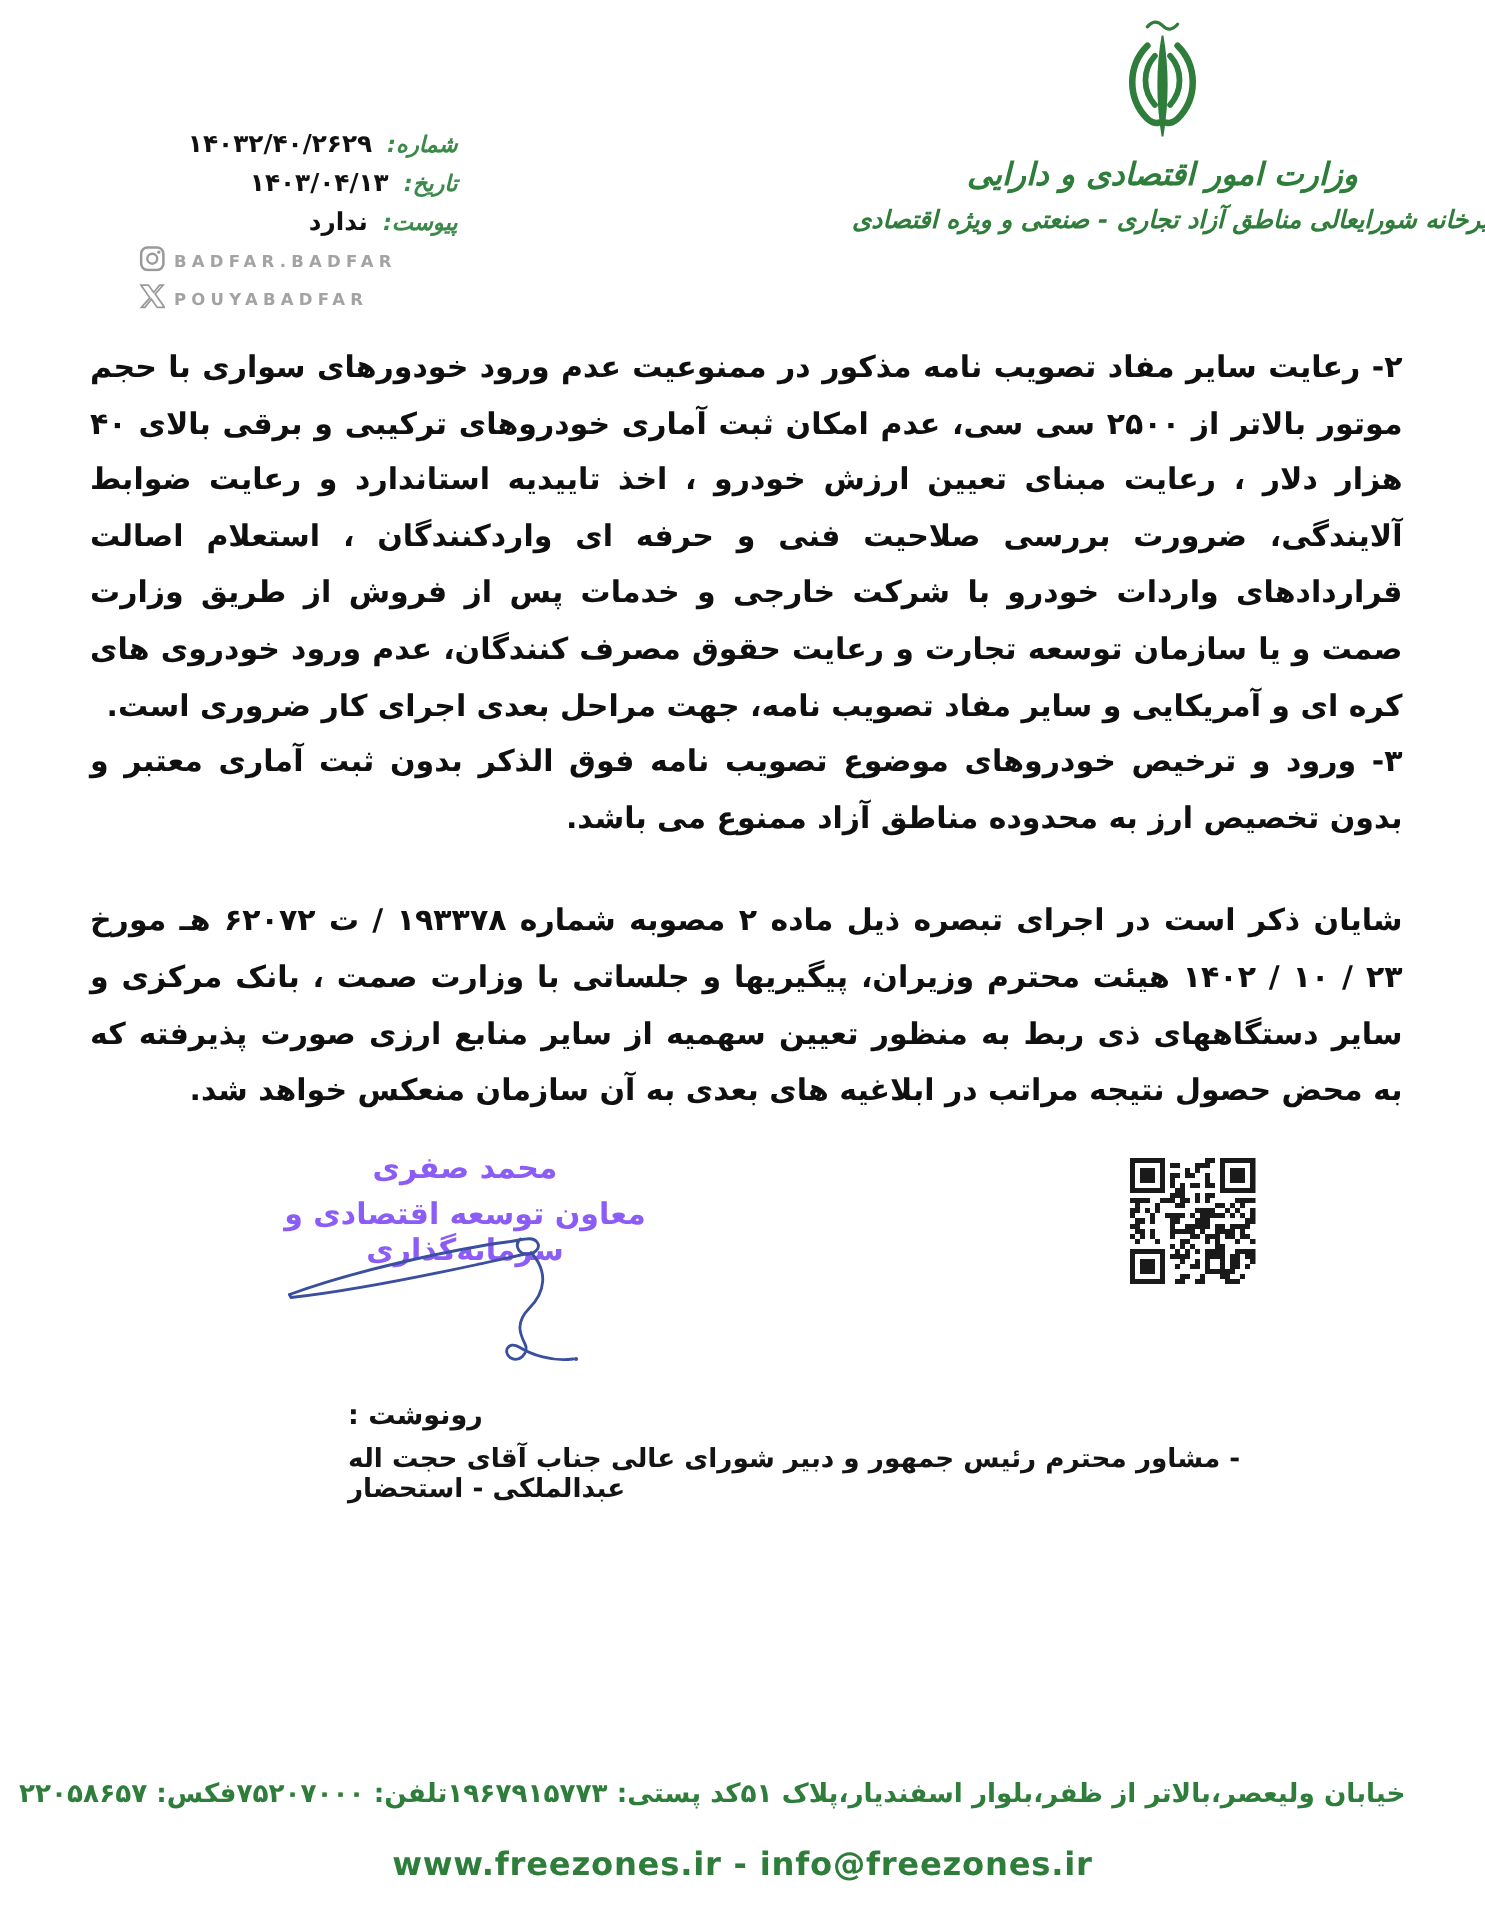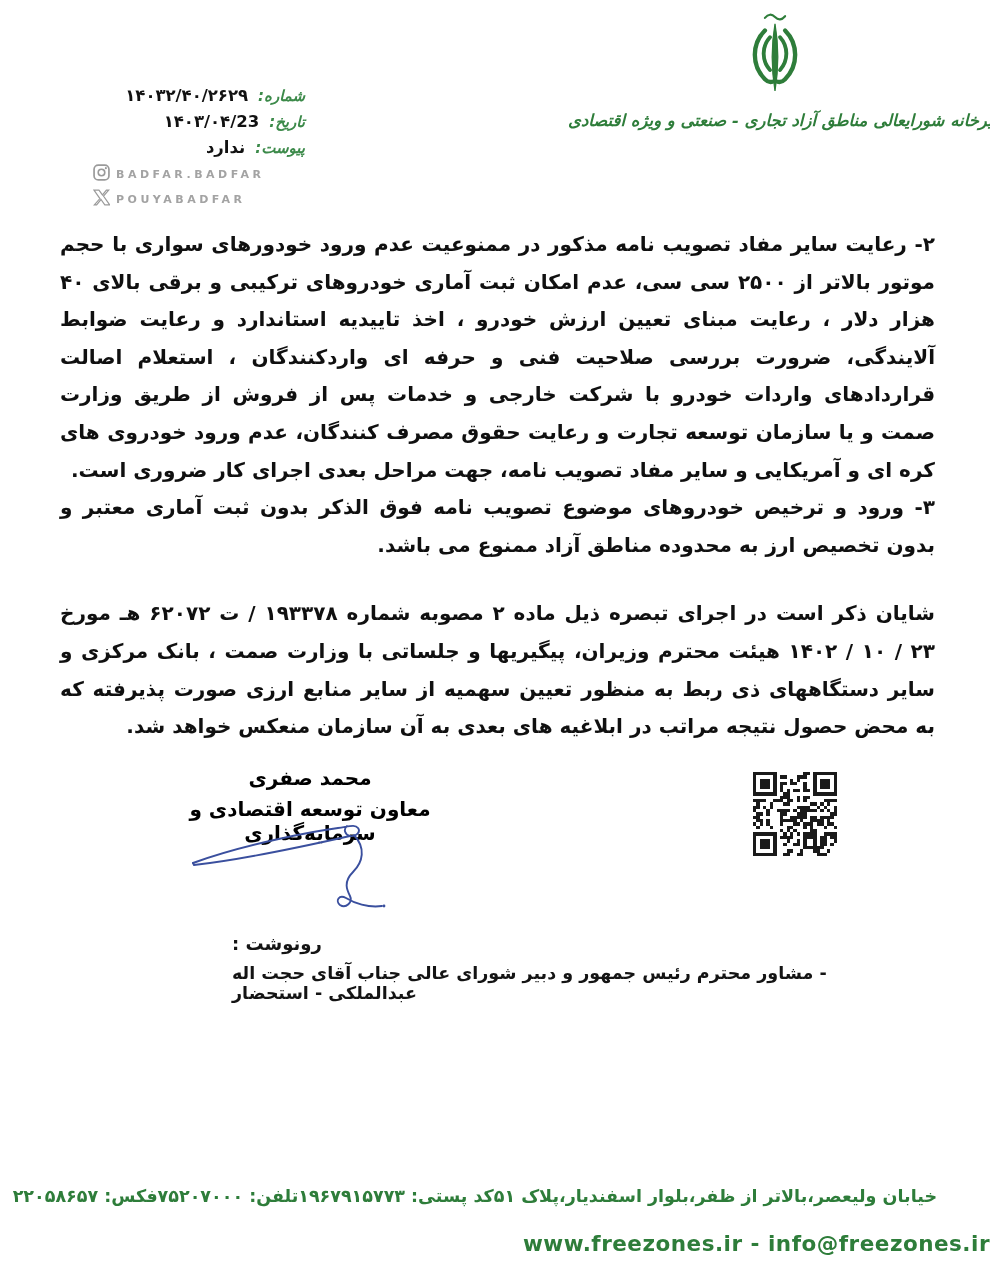--- a/index.html
+++ b/index.html
@@ -25,51 +25,51 @@
   .hdr-ministry{color:#2e7d3a;font-weight:bold;font-style:italic;font-size:21px;margin-top:2px;white-space:nowrap;}
   .hdr-secretariat{color:#2e7d3a;font-weight:bold;font-style:italic;font-size:16.5px;margin-top:9px;white-space:nowrap;}
 
   
   .body-block{left:60px;top:226px;width:875px;direction:rtl;text-align:justify;
     font-size:20px;line-height:37.6px;font-weight:bold;color:#101010;}
   .body-block p{margin:0;}
   .body-block p.gap-before{margin-top:31px;}
 
   
-  .sig-block{left:140px;top:766px;width:340px;text-align:center;font-weight:bold;color:#000000;}
+  .sig-block{left:140px;top:766px;width:340px;text-align:center;font-weight:bold;color:#8b5cf6;}
   .sig-name{font-size:20px;}
   .sig-title{font-size:20px;margin-top:7px;}
   .sig-stroke{left:150px;top:815px;width:260px;height:110px;}
 
   
   .qr{left:753px;top:772px;width:84px;height:84px;}
 
   
   .cc-block{right:78px;top:933px;width:680px;direction:rtl;text-align:left;color:#141414;}
   .cc-label{font-size:18px;font-weight:bold;}
   .cc-item{font-size:17.5px;font-weight:bold;margin-top:9px;}
 
   
   .footer-line1{left:75px;top:1186px;width:862px;direction:rtl;display:flex;
     justify-content:space-between;align-items:baseline;color:#2e7d3a;
     font-size:17.5px;font-weight:bold;white-space:nowrap;}
-  .footer-line2{left:0;top:1231px;width:990px;text-align:right;color:#2e7d3a;
+  .footer-line2{left:0;top:1231px;width:990px;text-align:center;color:#2e7d3a;
     font-size:21.5px;font-weight:bold;letter-spacing:.5px;}
 </style>
 </head>
 <body>
 
 <div class="abs meta-block">
   <div class="meta-row">
     <span class="meta-label">شماره:</span>
     <span class="meta-value">۱۴۰۳۲/۴۰/۲۶۲۹</span>
   </div>
   <div class="meta-row">
     <span class="meta-label">تاریخ:</span>
-    <span class="meta-value">۱۴۰۳/۰۴/23</span>
+    <span class="meta-value">۱۴۰۳/۰۴/۱۳</span>
   </div>
   <div class="meta-row">
     <span class="meta-label">پیوست:</span>
     <span class="meta-value" style="letter-spacing:0;">ندارد</span>
   </div>
   <div class="social">
     <div class="social-row">
       <span>
         <svg width="17" height="17" viewBox="0 0 16 16">
           <rect x="1" y="1" width="14" height="14" rx="4" fill="none" stroke="#9a9a9a" stroke-width="1.6"></rect>
@@ -96,20 +96,21 @@
       <g fill="none" stroke="#2e7d3a" stroke-linecap="round">
         <path d="M38 9 q6 -7 12 -1 q6 6 12 -1" stroke-width="2.6"></path>
         <path d="M38 24 C22 40 22 66 38 82 C40 84 44 86 47 85" stroke-width="5.2"></path>
         <path d="M62 24 C78 40 78 66 62 82 C60 84 56 86 53 85" stroke-width="5.2"></path>
         <path d="M44 32 C34 43 34 60 44 71" stroke-width="4.6"></path>
         <path d="M56 32 C66 43 66 60 56 71" stroke-width="4.6"></path>
       </g>
       <path d="M50 16 C45.5 42 45.5 68 50 96 C54.5 68 54.5 42 50 16 Z" fill="#2e7d3a" stroke="#2e7d3a" stroke-width="1.5"></path>
     </svg>
   </span>
+  <div class="hdr-ministry">وزارت امور اقتصادی و دارایی</div>
   <div class="hdr-secretariat">دبیرخانه شورایعالی مناطق آزاد تجاری - صنعتی و ویژه اقتصادی</div>
 </div>
 
 <div class="abs body-block">
   <p>۲- رعایت سایر مفاد تصویب نامه مذکور در ممنوعیت عدم ورود خودورهای سواری با حجم موتور بالاتر از ۲۵۰۰ سی سی، عدم امکان ثبت آماری خودروهای ترکیبی و برقی بالای ۴۰ هزار دلار ، رعایت مبنای تعیین ارزش خودرو ، اخذ تاییدیه استاندارد و رعایت ضوابط آلایندگی، ضرورت بررسی صلاحیت فنی و حرفه ای واردکنندگان ، استعلام اصالت قراردادهای واردات خودرو با شرکت خارجی و خدمات پس از فروش از طریق وزارت صمت و یا سازمان توسعه تجارت و رعایت حقوق مصرف کنندگان، عدم ورود خودروی های کره ای و آمریکایی و سایر مفاد تصویب نامه، جهت مراحل بعدی اجرای کار ضروری است.</p>
   <p>۳- ورود و ترخیص خودروهای موضوع تصویب نامه فوق الذکر بدون ثبت آماری معتبر و بدون تخصیص ارز به محدوده مناطق آزاد ممنوع می باشد.</p>
   <p class="gap-before">شایان ذکر است در اجرای تبصره ذیل ماده ۲ مصوبه شماره ۱۹۳۳۷۸ / ت ۶۲۰۷۲ هـ مورخ ۲۳ / ۱۰ / ۱۴۰۲ هیئت محترم وزیران، پیگیریها و جلساتی با وزارت صمت ، بانک مرکزی و سایر دستگاههای ذی ربط به منظور تعیین سهمیه از سایر منابع ارزی صورت پذیرفته که به محض حصول نتیجه مراتب در ابلاغیه های بعدی به آن سازمان منعکس خواهد شد.</p>
 </div>
 
 <div class="abs sig-block">

